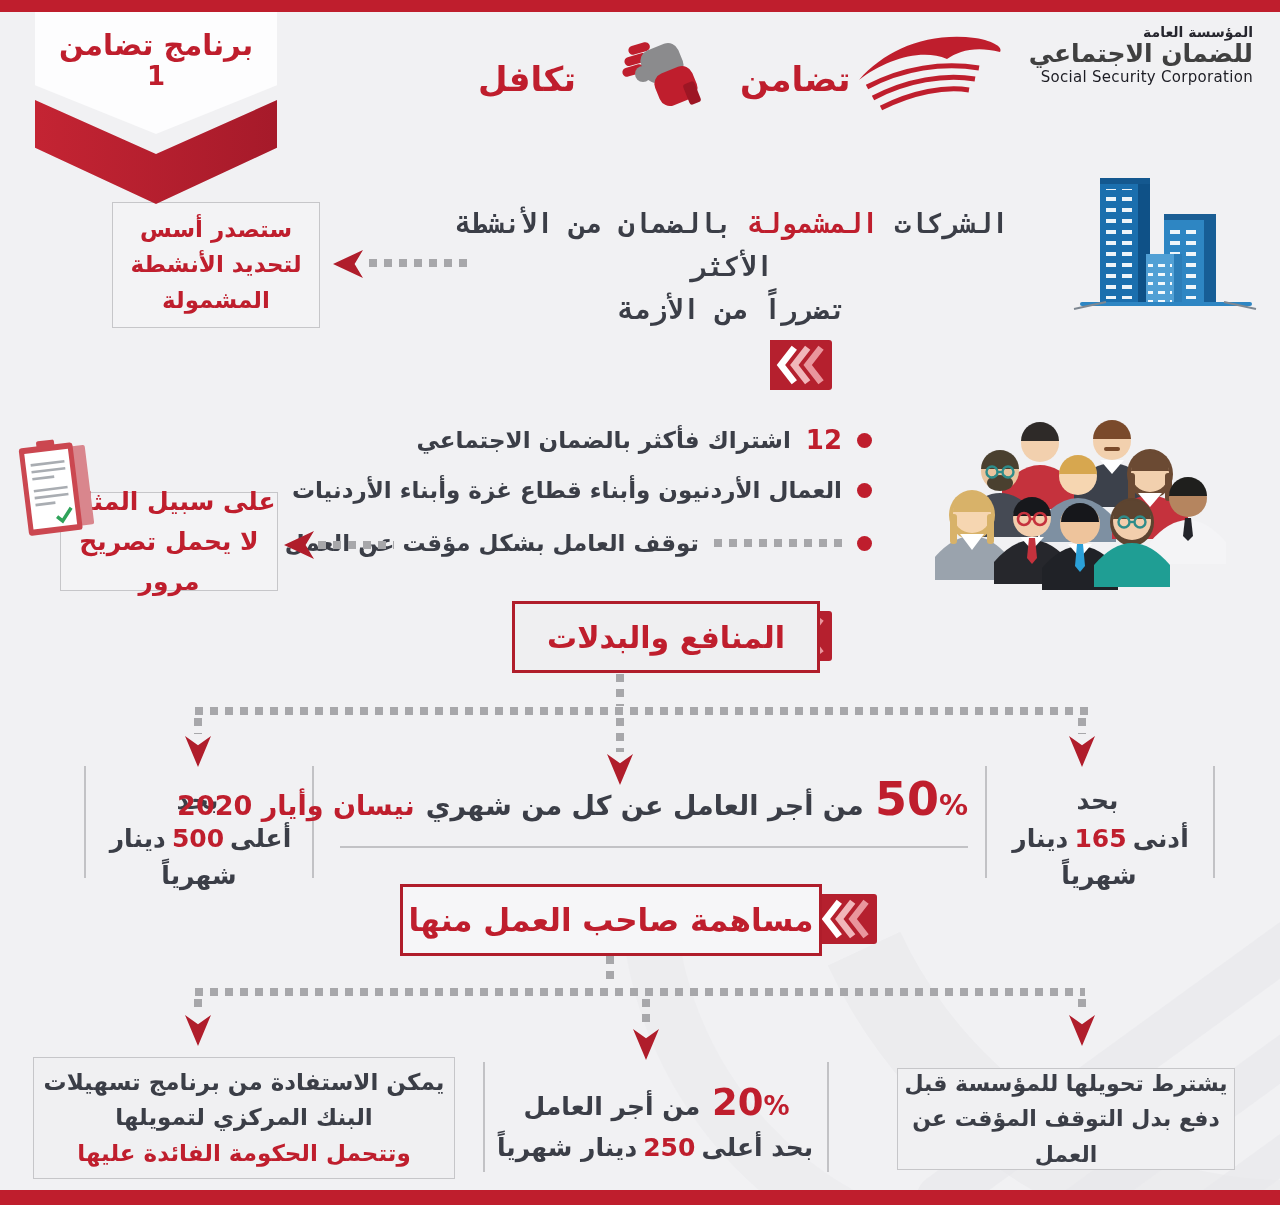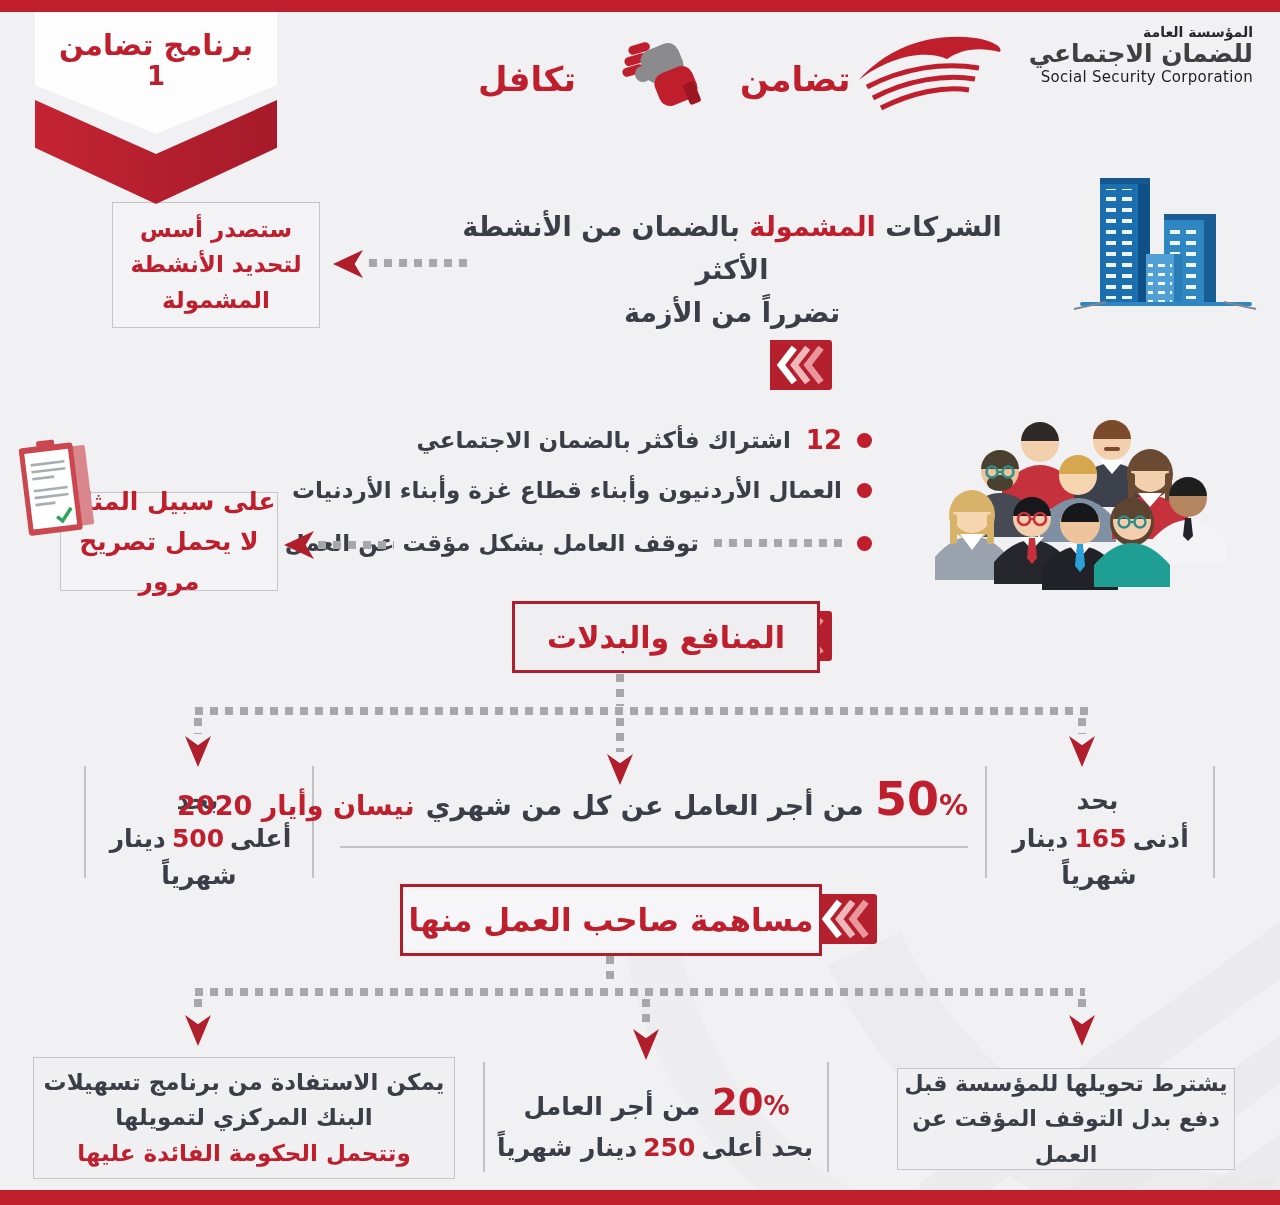--- a/index.html
+++ b/index.html
@@ -35,21 +35,21 @@
   .slogan span{color:#bf1e2d;font-weight:bold;font-size:34px;}
   
   .logo-text{text-align:right;direction:rtl;line-height:1.15;}
   .logo-ar1{font-size:14px;font-weight:bold;color:#26262e;display:block;}
   .logo-ar2{font-size:25px;font-weight:bold;color:#404040;display:block;}
   .logo-en{font-size:15px;color:#1d1d24;display:block;direction:ltr;letter-spacing:.3px;}
   
   .dark{color:#3b3e47;} .red{color:#bf1e2d;}
   .rtl{direction:rtl;}
   
-  .covered{width:600px;text-align:center;font-size:27px;font-weight:bold;line-height:1.6;}
+  .covered{width:600px;text-align:center;font-size:27px;font-weight:bold;line-height:1.6;font-family:Liberation Mono, monospace;}
   
   .note-box{border:1px solid #c6c6c9;background:#f3f3f5;text-align:center;
     color:#bf1e2d;font-weight:bold;display:flex;flex-direction:column;justify-content:center;}
   
   .hdr-box{border:3px solid #b01d2b;background:#efeff1;display:flex;align-items:center;justify-content:center;z-index:2;}
   .hdr-box .ttl{color:#bf1e2d;font-weight:bold;}
   .hdr-tab{background:#b5202e;z-index:1;display:flex;align-items:center;justify-content:center;border-radius:0 3px 3px 0;}
   
   .dot-h{height:8px;background-image:repeating-linear-gradient(90deg,#a7a7aa 0 8px,transparent 8px 15px);}
   .dot-v{width:8px;background-image:repeating-linear-gradient(180deg,#a7a7aa 0 8px,transparent 8px 15px);}

